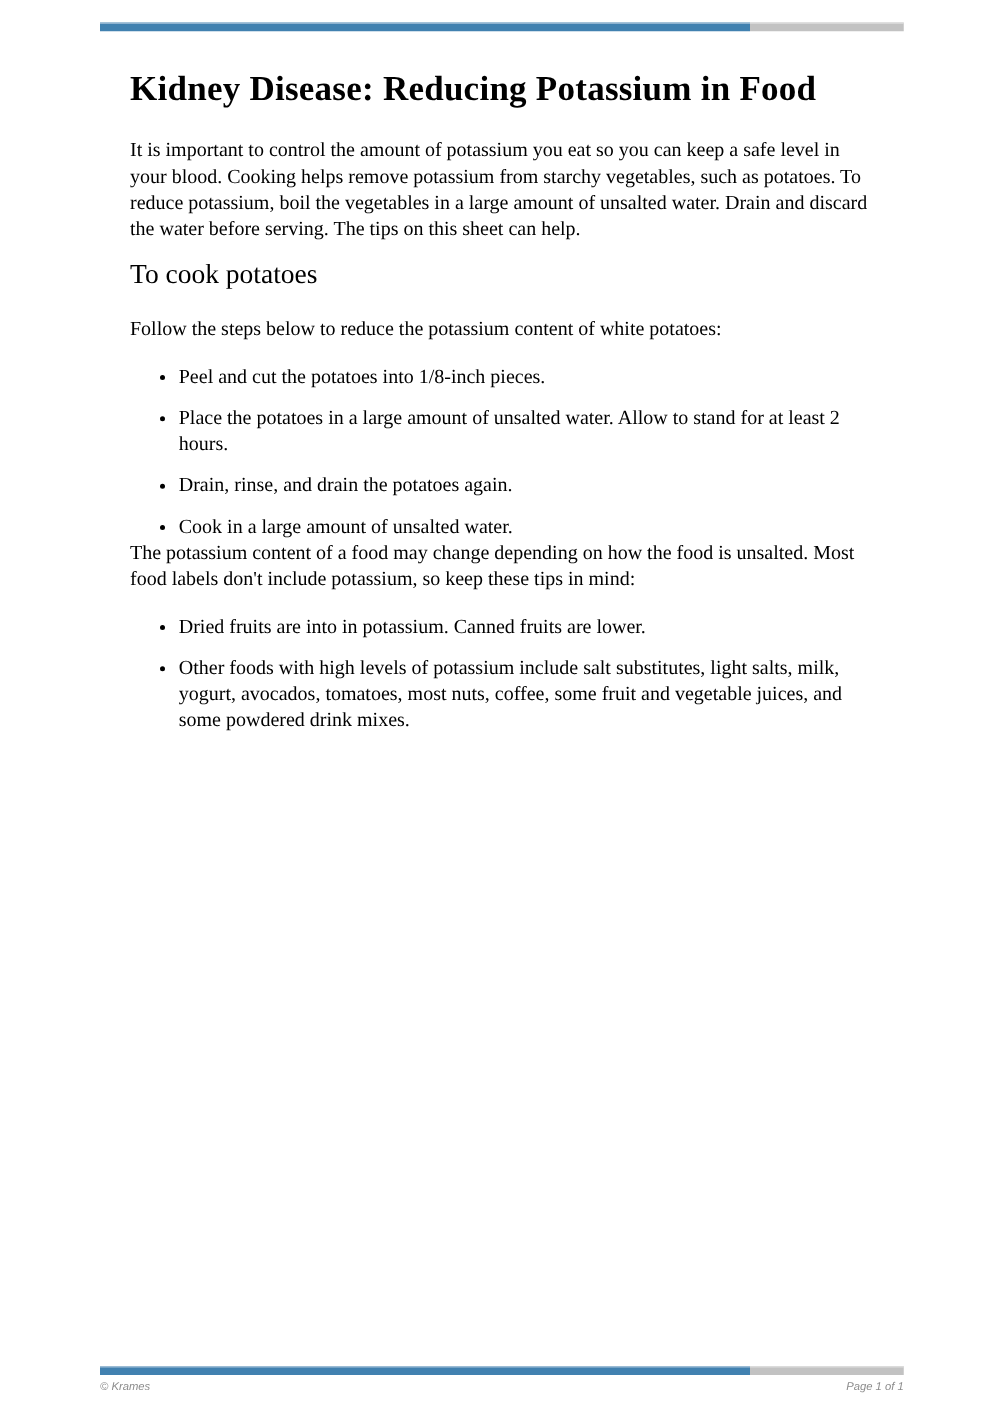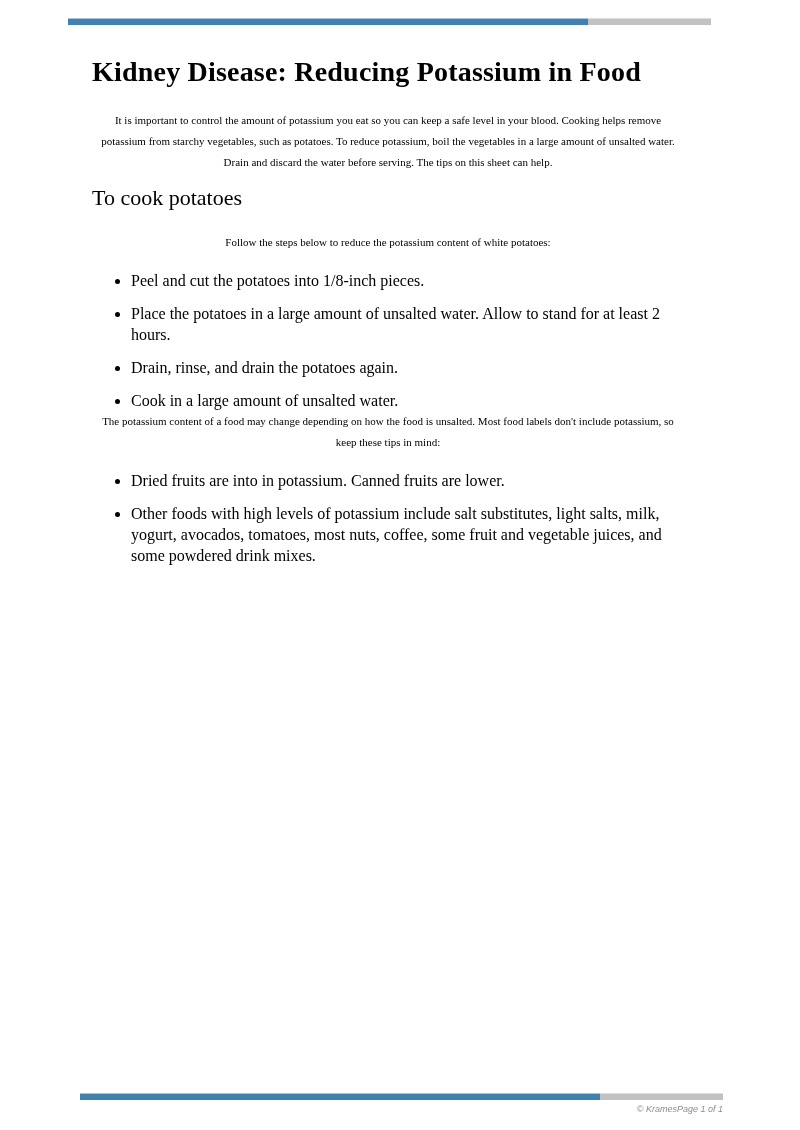--- a/index.html
+++ b/index.html
@@ -10,21 +10,21 @@
   body {
     width: 800px;
     height: 1130px;
     position: relative;
     font-family: "Liberation Serif", serif;
     color: #000000;
     overflow: hidden;
   }
   .sheet {
     position: absolute;
-    left: 68px;
+    left: 80px;
     top: 0;
     width: 643px;
     height: 1130px;
   }
   .accent-bar {
     display: flex;
     width: 643px;
     height: 7px;
   }
   .accent-bar .seg-blue {
@@ -51,23 +51,22 @@
     letter-spacing: 0.2px;
   }
   h2 {
     margin: 10px 0 19px 0;
     font-size: 22px;
     line-height: 30px;
     font-weight: normal;
   }
   p {
     margin: 0;
-    font-size: 11px;
+    font-size: 16px;
     line-height: 21px;
-    text-align: center;
   }
   ul {
     margin: 17px 0 0 0;
     padding: 0 0 0 39px;
     list-style: disc;
   }
   li {
     font-size: 16px;
     line-height: 21px;
     margin-bottom: 12px;
@@ -75,21 +74,21 @@
   }
   li:last-child { margin-bottom: 0; font-family: Liberation Serif, serif; }
   .footer {
     position: absolute;
     left: 80px;
     top: 1093px;
     width: 643px;
   }
   .footer-meta {
     display: flex;
-    justify-content: flex-end;
+    justify-content: space-between;
     margin-top: 4px;
     font-family: "Liberation Sans", sans-serif;
     font-style: italic;
     font-size: 9px;
     color: #8c8c8c;
   }
 </style>
 </head>
 <body>
 

